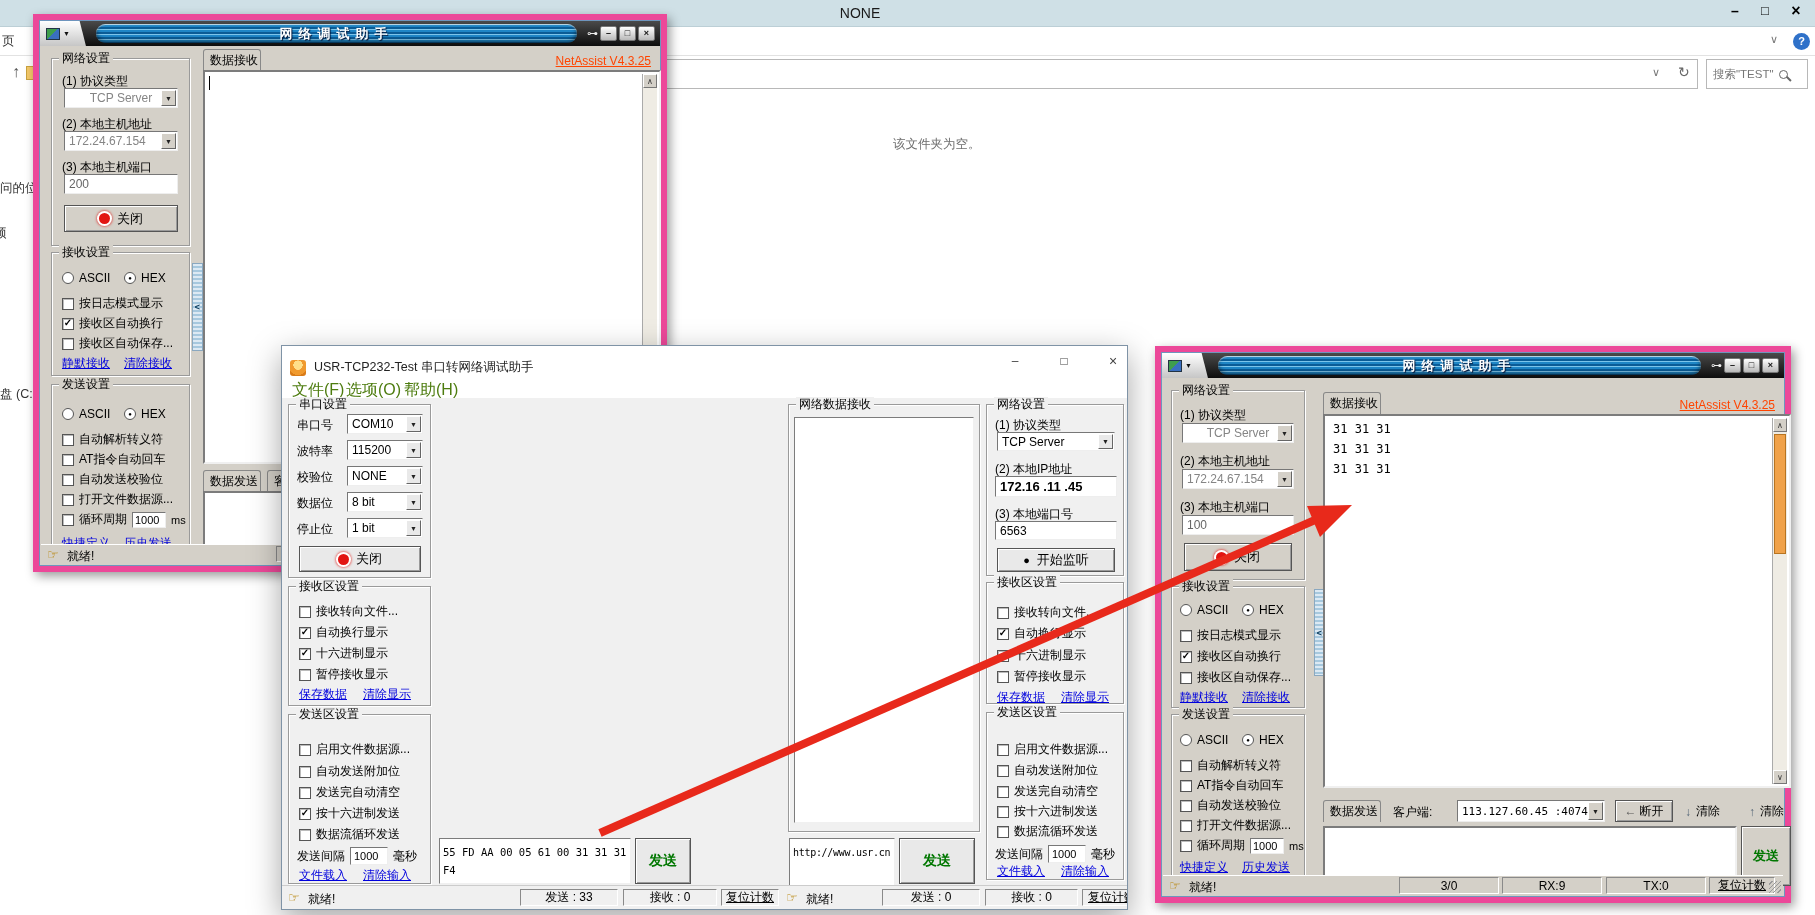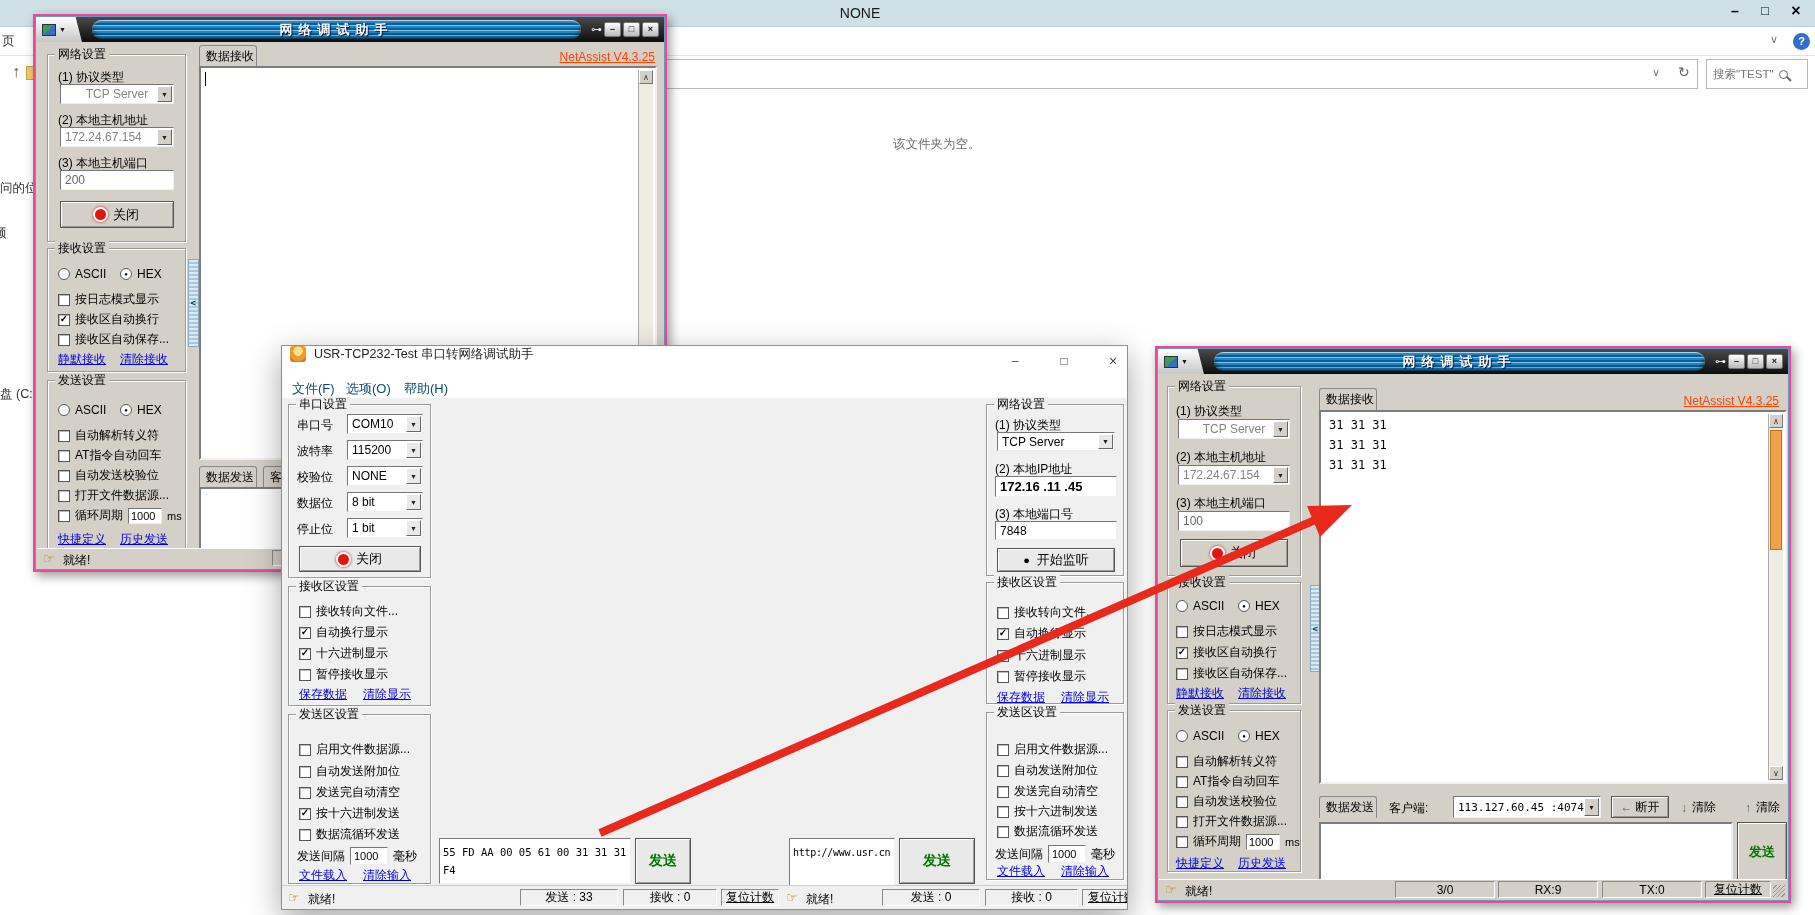--- a/index.html
+++ b/index.html
@@ -25,37 +25,37 @@
 .btn{position:absolute;display:flex;align-items:center;justify-content:center;gap:7px;border:1px solid #555;box-shadow:inset 1px 1px 0 #fff,inset -1px -1px 0 #9a9a9a;font-size:13px;color:#000;cursor:default}
 .na .btn{background:#d4d0c8}
 .usr-w .btn{background:#e9e9e9}
 .white{position:absolute;background:#fff;border:2px solid;border-color:#7c7c7c #f0f0f0 #f0f0f0 #7c7c7c}
 .tab{position:absolute;border:1px solid #888;border-bottom:none;border-radius:3px 3px 0 0;font-size:12px;display:flex;align-items:center;justify-content:flex-start;padding:0 6px;background:#d4d0c8;overflow:hidden;white-space:nowrap}
 .seg{position:absolute;border:1px solid;border-color:#8a8a8a #fff #fff #8a8a8a;font-size:12px;display:flex;align-items:center;justify-content:center;white-space:nowrap;overflow:hidden}
 .burst{width:11px;height:11px;border-radius:50%;background:#e21512;box-shadow:0 0 0 2px #fff,0 0 2px 3px rgba(226,21,18,.5);flex:none}
 .hand{font-size:13px;color:#b8860b}
 .mono{font-family:"DejaVu Sans Mono",monospace}
 .collapse{position:absolute;width:11px;background:repeating-linear-gradient(180deg,#dce9f3 0 2px,#a6c8de 2px 4px);border:1px solid #8aa8c0;color:#035;font-size:9px;font-weight:700;display:flex;align-items:center;justify-content:center}
-.na{position:absolute;background:#d4d0c8;border:2px solid #ec4899;box-shadow:inset 0 0 0 1px #6e95bd,3px 4px 10px rgba(0,0,0,.4)}
+.na{position:absolute;background:#d4d0c8;border:6px solid #ec4899;box-shadow:inset 0 0 0 1px #6e95bd,3px 4px 10px rgba(0,0,0,.4)}
 .natb{position:absolute;left:1px;top:1px;right:1px;height:25px;background:linear-gradient(#4a4a4a,#0d0d0d);display:flex;align-items:center}
 .naic{height:25px;display:flex;align-items:center;gap:3px;padding:0 2px 0 6px;background:linear-gradient(#fff,#c6c6c6)}
 .nasw{width:14px;height:25px;background:linear-gradient(#fff,#c6c6c6);clip-path:polygon(0 0,55% 0,100% 100%,0 100%)}
 .napill{flex:1;height:19px;margin:0 10px;border-radius:10px;background:repeating-linear-gradient(180deg,#7cc4ea 0 1px,#1f86c6 1px 3px,#0b5c96 3px 5px);box-shadow:inset 0 -2px 4px rgba(0,0,0,.55),inset 0 1px 1px rgba(255,255,255,.6);display:flex;align-items:center;justify-content:center}
 .natt{color:#fff;font-weight:700;font-size:13px;letter-spacing:6px;text-shadow:1px 1px 1px #013;white-space:nowrap}
 .nabs{display:flex;align-items:center;gap:2px;padding-right:5px}
 .na-b{width:17px;height:15px;border:1px solid #777;border-radius:2px;background:linear-gradient(#fefefe,#b9b9b9);font-size:9px;line-height:13px;text-align:center;font-weight:700;color:#111}
 .appic{width:14px;height:12px;background:linear-gradient(135deg,#3f9e4d 0 50%,#3a6fc0 50%);border:1px solid #234;flex:none}
 .navdn{font-size:7px;color:#111}
 .sbar{position:absolute;left:2px;right:2px;bottom:2px;height:20px;background:#d4d0c8;border-top:1px solid #fff;font-size:12px;overflow:hidden}
 .usr-w{position:absolute;background:#f0f0f0;border:1px solid #7f93a6;box-shadow:0 10px 30px rgba(0,0,0,.35)}
-.usrtb{position:absolute;left:0;top:0;right:0;height:30px;background:#fff;display:flex;align-items:flex-start}
+.usrtb{position:absolute;left:0;top:0;right:0;height:30px;background:#fff;display:flex;align-items:flex-end}
 .usric{width:16px;height:16px;margin:0 8px;border-radius:3px;background:radial-gradient(circle at 50% 32%,#ffe08a 0 34%,#f09a2e 35% 72%,#d97b18 73%);flex:none}
 .usrtt{font-size:12.5px;color:#222;white-space:nowrap}
 .wb{position:absolute;top:0;width:44px;height:30px;display:flex;align-items:center;justify-content:center;font-size:12px;color:#444}
-.menu{position:absolute;font-size:13px;color:#0c4a6e}
+.menu{position:absolute;font-size:16px;color:#4d7c0f}
 .sb{position:absolute;top:2px;bottom:2px;right:2px;width:15px;background:#efece4;border-left:1px solid #aaa}
 .sbb{position:absolute;left:0;width:14px;height:14px;background:#d4d0c8;border:1px solid;border-color:#fff #777 #777 #fff;font-size:8px;display:flex;align-items:center;justify-content:center;color:#333}
 .sbth{position:absolute;left:1px;width:12px;background:#f0a24a;border:1px solid #b87420}
 .mag{width:9px;height:9px;border:1.5px solid #666;border-radius:50%;position:relative;flex:none}
 .mag::after{content:"";position:absolute;width:6px;height:1.5px;background:#666;transform:rotate(45deg);right:-5px;bottom:-2px}
 .grip{position:absolute;right:2px;bottom:2px;width:12px;height:12px;background:repeating-linear-gradient(135deg,transparent 0 2px,#999 2px 3px)}
 </style>
 </head>
 <body>
 
@@ -373,20 +373,24 @@
     <span class="lnk ab" style="left:74px;top:152px">清除输入</span>
   </div>
 
   <div class="white" style="left:157px;top:492px;width:192px;height:46px;border-width:1px;padding:3px">
     <span class="mono" style="font-size:10.5px">55 FD AA 00 05 61 00 31 31 31 F4</span>
   </div>
   <div class="btn" style="left:353px;top:492px;width:56px;height:46px">
       <span style="color:#007700;font-weight:700;font-size:14px">发送</span>
     </div>
 
+  <div class="grp" style="left:506px;top:58px;width:192px;height:428px">
+    <span class="gt">网络数据接收</span>
+    <div class="white" style="left:5px;top:12px;right:5px;bottom:8px;border-width:1px"></div>
+  </div>
   <div class="white" style="left:507px;top:492px;width:106px;height:62px;border-width:1px;padding:3px">
     <span class="mono" style="font-size:10px;letter-spacing:-.3px">http://www.usr.cn</span>
   </div>
   <div class="btn" style="left:617px;top:492px;width:76px;height:46px">
       <span style="color:#007700;font-weight:700;font-size:14px">发送</span>
     </div>
 
   <div class="grp" style="left:704px;top:58px;width:138px;height:172px">
     <span class="gt">网络设置</span>
     <div class="row" style="left:8px;top:12px">
@@ -399,21 +403,21 @@
     <div class="row" style="left:8px;top:56px">
         <span>(2) 本地IP地址</span>
       </div>
     <div class="fld" style="left:8px;top:71px;width:122px;height:21px;font-weight:700;font-size:13px">
         <span>172.16 .11 .45</span>
       </div>
     <div class="row" style="left:8px;top:101px">
         <span>(3) 本地端口号</span>
       </div>
     <div class="fld" style="left:8px;top:116px;width:122px;height:19px">
-        <span>7848</span>
+        <span>6563</span>
       </div>
     <div class="btn" style="left:10px;top:143px;width:118px;height:24px">
         <span style="font-size:11px">●</span>
         <span>开始监听</span>
       </div>
   </div>
 
   <div class="grp" style="left:704px;top:236px;width:138px;height:122px">
     <span class="gt">接收区设置</span>
     <div class="row" style="left:10px;top:21px">

